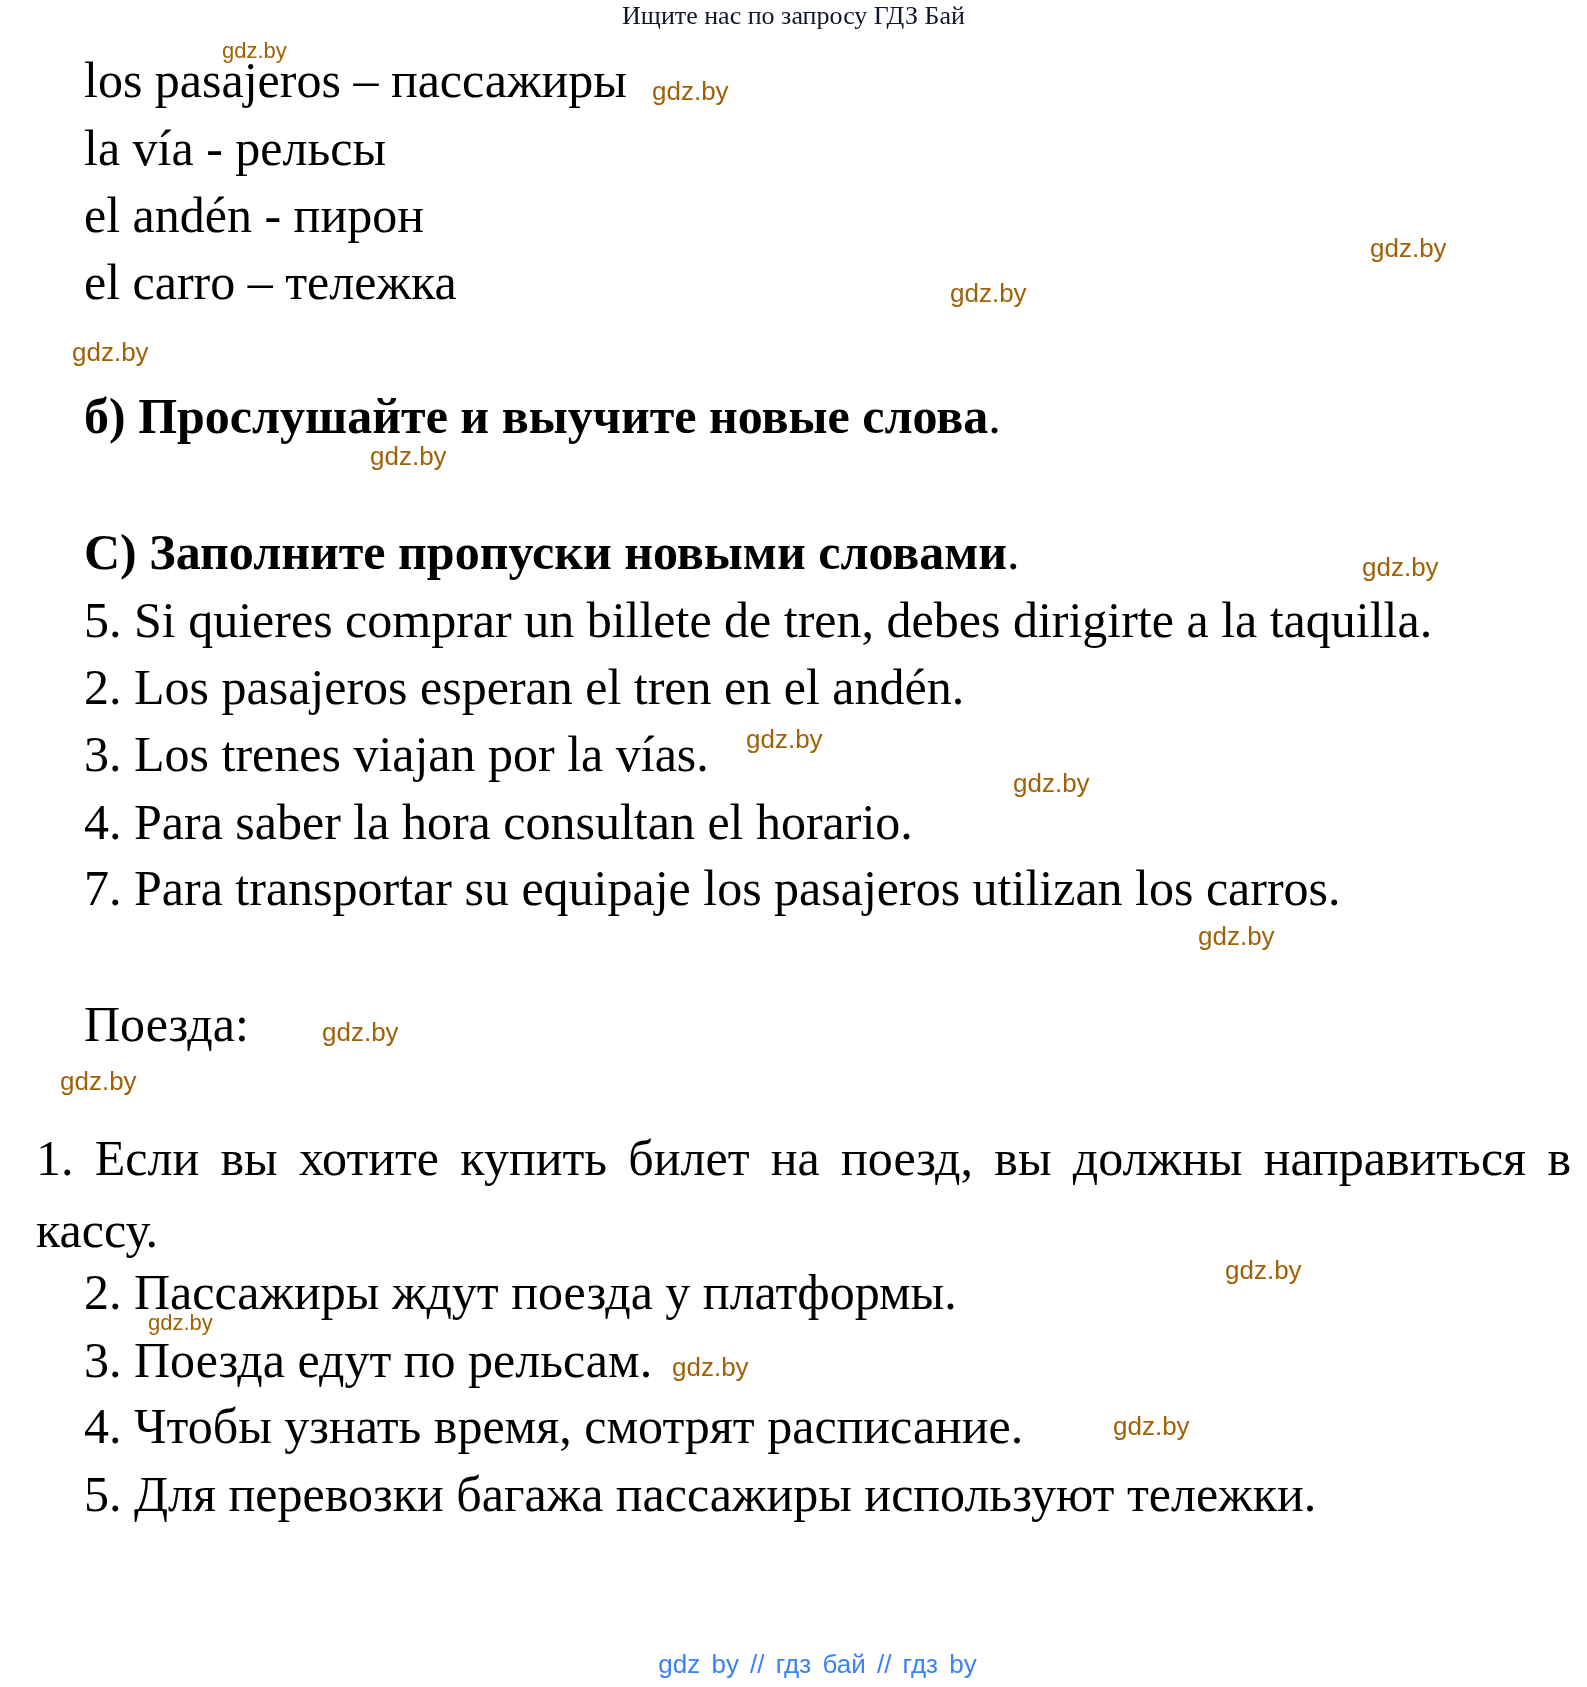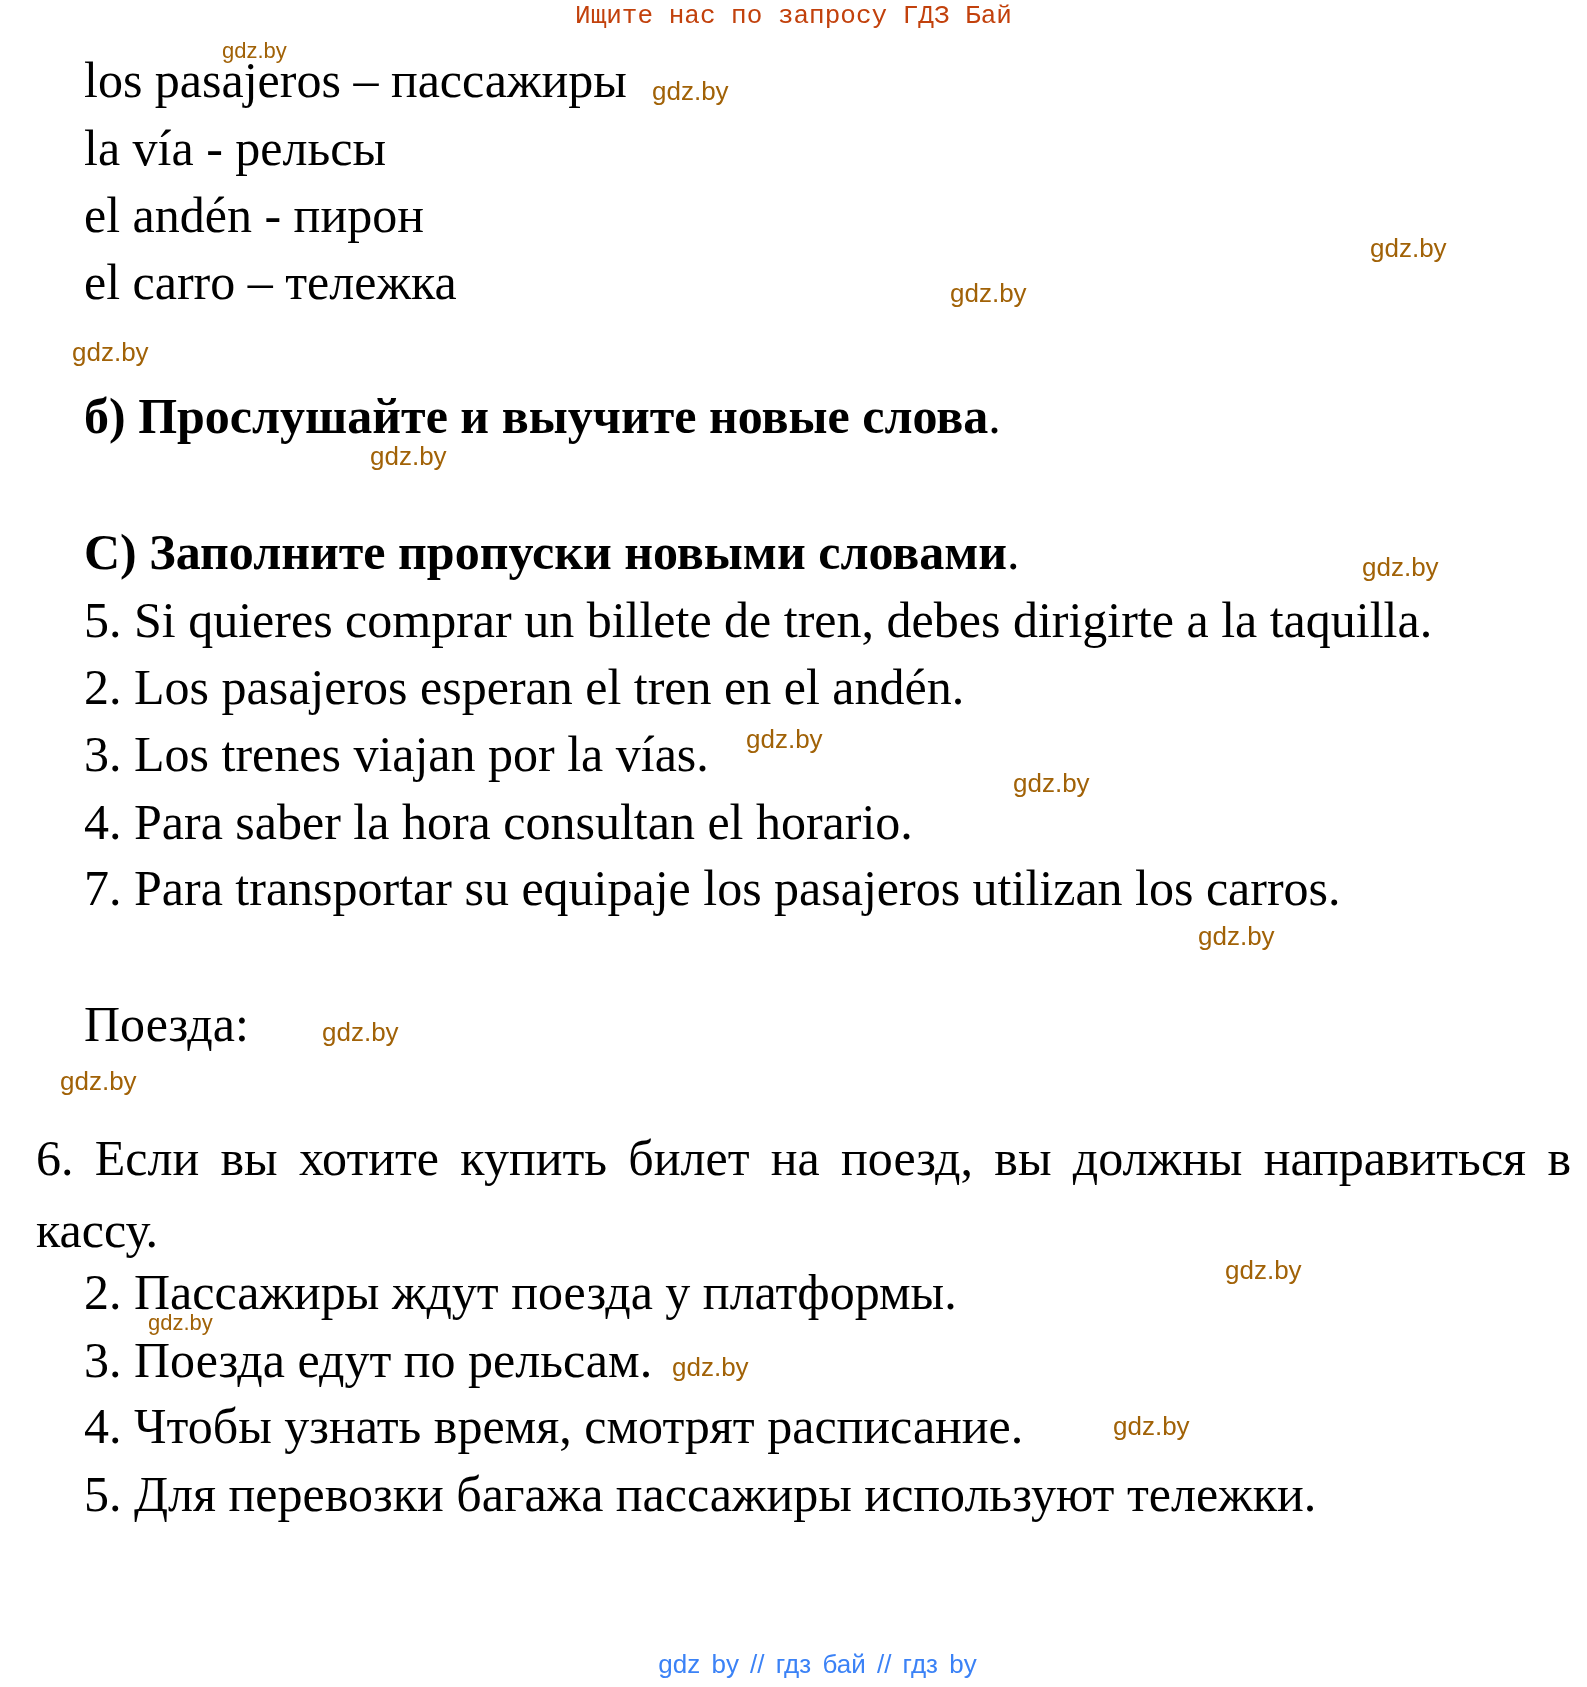--- a/index.html
+++ b/index.html
@@ -2,21 +2,21 @@
 <html><head>
 <meta charset="utf-8">
 <style>
   html, body { margin: 0; padding: 0; background: #ffffff; }
   body {
     width: 1587px; height: 1687px; position: relative; overflow: hidden;
     font-family: "Liberation Serif", serif; color: #000;
   }
   .banner {
     position: absolute; top: 0; left: 0; width: 100%; text-align: center;
-    font-family: Liberation Mono, monospace; font-size: 26px; color: #c2410c;
+    font-family: Liberation Serif, serif; font-size: 26px; color: #0f172a;
     line-height: 32px;
   }
   .footer {
     position: absolute; top: 1648px; left: 0; width: 100%; text-align: center;
     font-family: "Liberation Sans", sans-serif; font-size: 26px; color: #3b82f6;
     line-height: 32px; word-spacing: 4px; padding-left: 24px;
   }
   .line {
     position: absolute; left: 36px; font-size: 50px; line-height: 60px; white-space: nowrap; margin-left: 48px;
   }
@@ -49,21 +49,21 @@
   <span class="bold">С) Заполните пропуски новыми словами</span><span>.</span>
 </div>
 
 <div class="line" style="top:590px">5. Si quieres comprar un billete de tren, debes dirigirte a la taquilla.</div>
 <div class="line" style="top:657px">2. Los pasajeros esperan el tren en el andén.</div>
 <div class="line" style="top:724px">3. Los trenes viajan por la vías.</div>
 <div class="line" style="top:792px">4. Para saber la hora consultan el horario.</div>
 <div class="line" style="top:858px">7. Para transportar su equipaje los pasajeros utilizan los carros.</div>
 
 <div class="line" style="top:994px">Поезда:</div>
-<div class="justify" style="top:1122px">6. Если вы хотите купить билет на поезд, вы должны направиться в кассу.</div>
+<div class="justify" style="top:1122px">1. Если вы хотите купить билет на поезд, вы должны направиться в кассу.</div>
 <div class="line" style="top:1262px">2. Пассажиры ждут поезда у платформы.</div>
 <div class="line" style="top:1330px">3. Поезда едут по рельсам.</div>
 <div class="line" style="top:1396px">4. Чтобы узнать время, смотрят расписание.</div>
 <div class="line" style="top:1464px">5. Для перевозки багажа пассажиры используют тележки.</div>
 
 <div class="wm small" style="left:222px;top:36px">gdz.by</div>
 <div class="wm" style="left:652px;top:76px">gdz.by</div>
 <div class="wm" style="left:1370px;top:233px">gdz.by</div>
 <div class="wm" style="left:950px;top:278px">gdz.by</div>
 <div class="wm" style="left:72px;top:337px">gdz.by</div>

